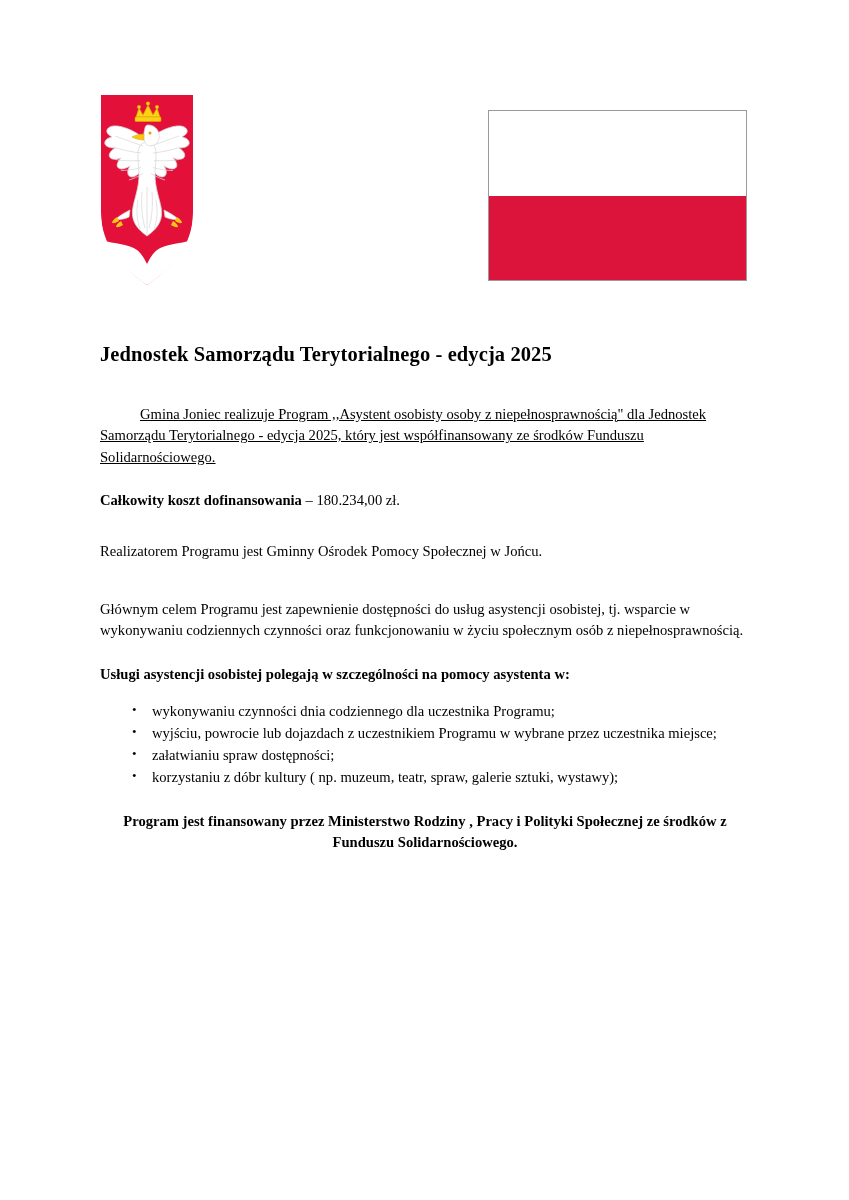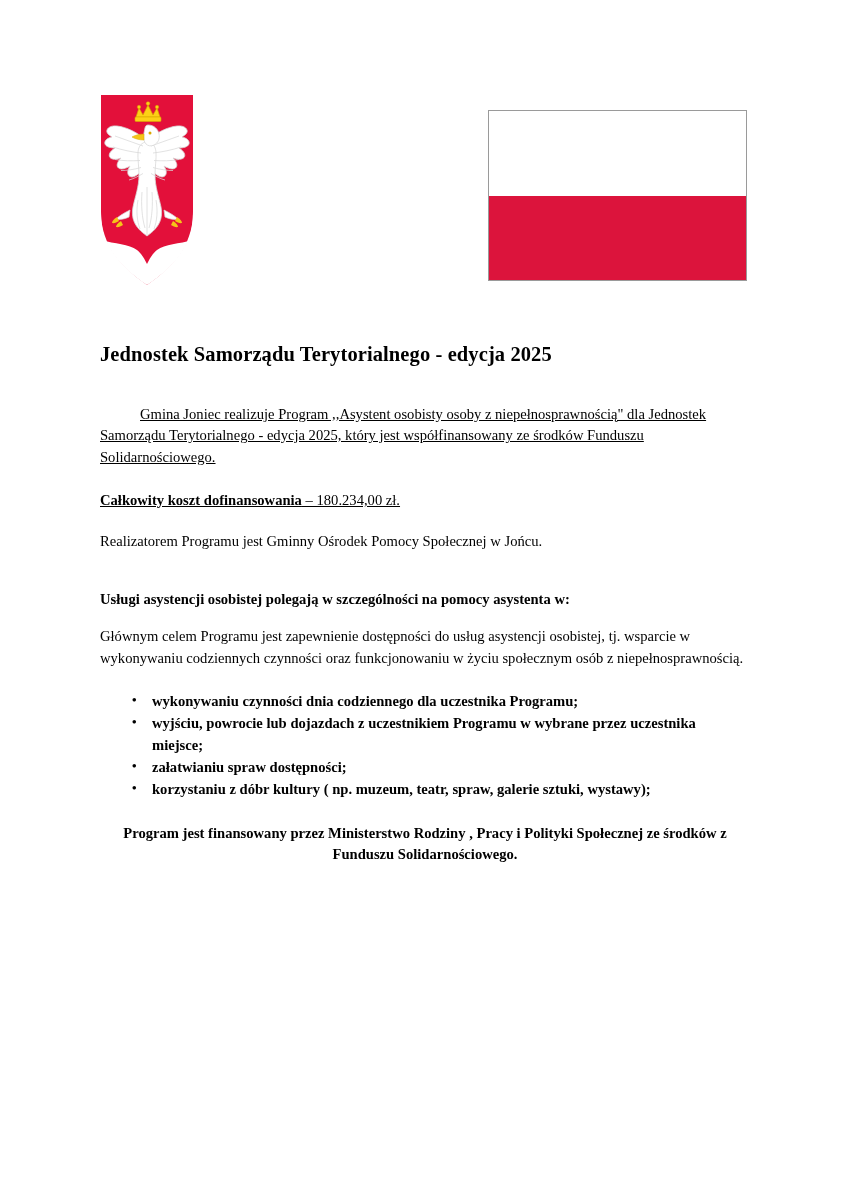--- a/index.html
+++ b/index.html
@@ -90,22 +90,21 @@
     line-height: 1.47;
     margin: 0 0 18px 0;
     text-align: left;
   }
   .para.first-para {
     text-indent: 40px;
     margin-bottom: 22px;
     text-decoration: underline;
   }
   .para.cost-para {
-    margin-bottom: 20px;
-    text-decoration: underline;
+    margin-bottom: 30px;
   }
   .para.realizator-para {
     margin-bottom: 36px;
   }
   .para.cel-para {
     margin-bottom: 22px;
   }
   .para.services-heading {
     font-weight: bold;
     margin-bottom: 16px;
@@ -115,21 +114,20 @@
     margin-top: 22px;
     line-height: 1.45;
     text-align: center;
   }
   .inline-bold { font-weight: bold; }
 
   #services-list {
     list-style: none;
     margin: 0 0 0 0;
     padding: 0;
-    font-weight: bold;
   }
   #services-list li {
     position: relative;
     font-size: 14.6px;
     line-height: 1.5;
     padding-left: 52px;
     margin: 0;
   }
   #services-list li::before {
     content: "\2022";
@@ -213,23 +211,23 @@
   <h1 id="page-title">
     <span class="title-line">Jednostek Samorządu Terytorialnego - edycja 2025</span>
   </h1>
 
   <p class="para first-para">Gmina Joniec realizuje  Program ,,Asystent osobisty osoby z  niepełnosprawnością" dla Jednostek Samorządu Terytorialnego - edycja 2025, który jest współfinansowany ze środków Funduszu Solidarnościowego.</p>
 
   <p class="para cost-para"><span class="inline-bold">Całkowity koszt dofinansowania</span><span> – 180.234,00 zł.</span></p>
 
   <p class="para realizator-para">Realizatorem Programu jest Gminny  Ośrodek Pomocy Społecznej w Jońcu.</p>
 
+  <p class="para cel-para">Głównym celem Programu jest zapewnienie dostępności do usług asystencji osobistej, tj. wsparcie w wykonywaniu codziennych czynności oraz funkcjonowaniu w życiu społecznym osób  z niepełnosprawnością.</p>
+
   <p class="para services-heading">Usługi asystencji osobistej polegają w szczególności na pomocy asystenta w:</p>
-
-  <p class="para cel-para">Głównym celem Programu jest zapewnienie dostępności do usług asystencji osobistej, tj. wsparcie w wykonywaniu codziennych czynności oraz funkcjonowaniu w życiu społecznym osób  z niepełnosprawnością.</p>
 
   <ul id="services-list">
     <li>wykonywaniu czynności dnia codziennego dla uczestnika Programu;</li>
     <li>wyjściu, powrocie lub dojazdach z uczestnikiem Programu w wybrane przez uczestnika miejsce;</li>
     <li>załatwianiu spraw dostępności;</li>
     <li>korzystaniu z dóbr kultury ( np. muzeum, teatr, spraw, galerie sztuki, wystawy);</li>
   </ul>
 
   <p class="para footer-para">Program jest finansowany przez Ministerstwo Rodziny , Pracy i Polityki Społecznej ze środków z Funduszu Solidarnościowego.</p>
 

